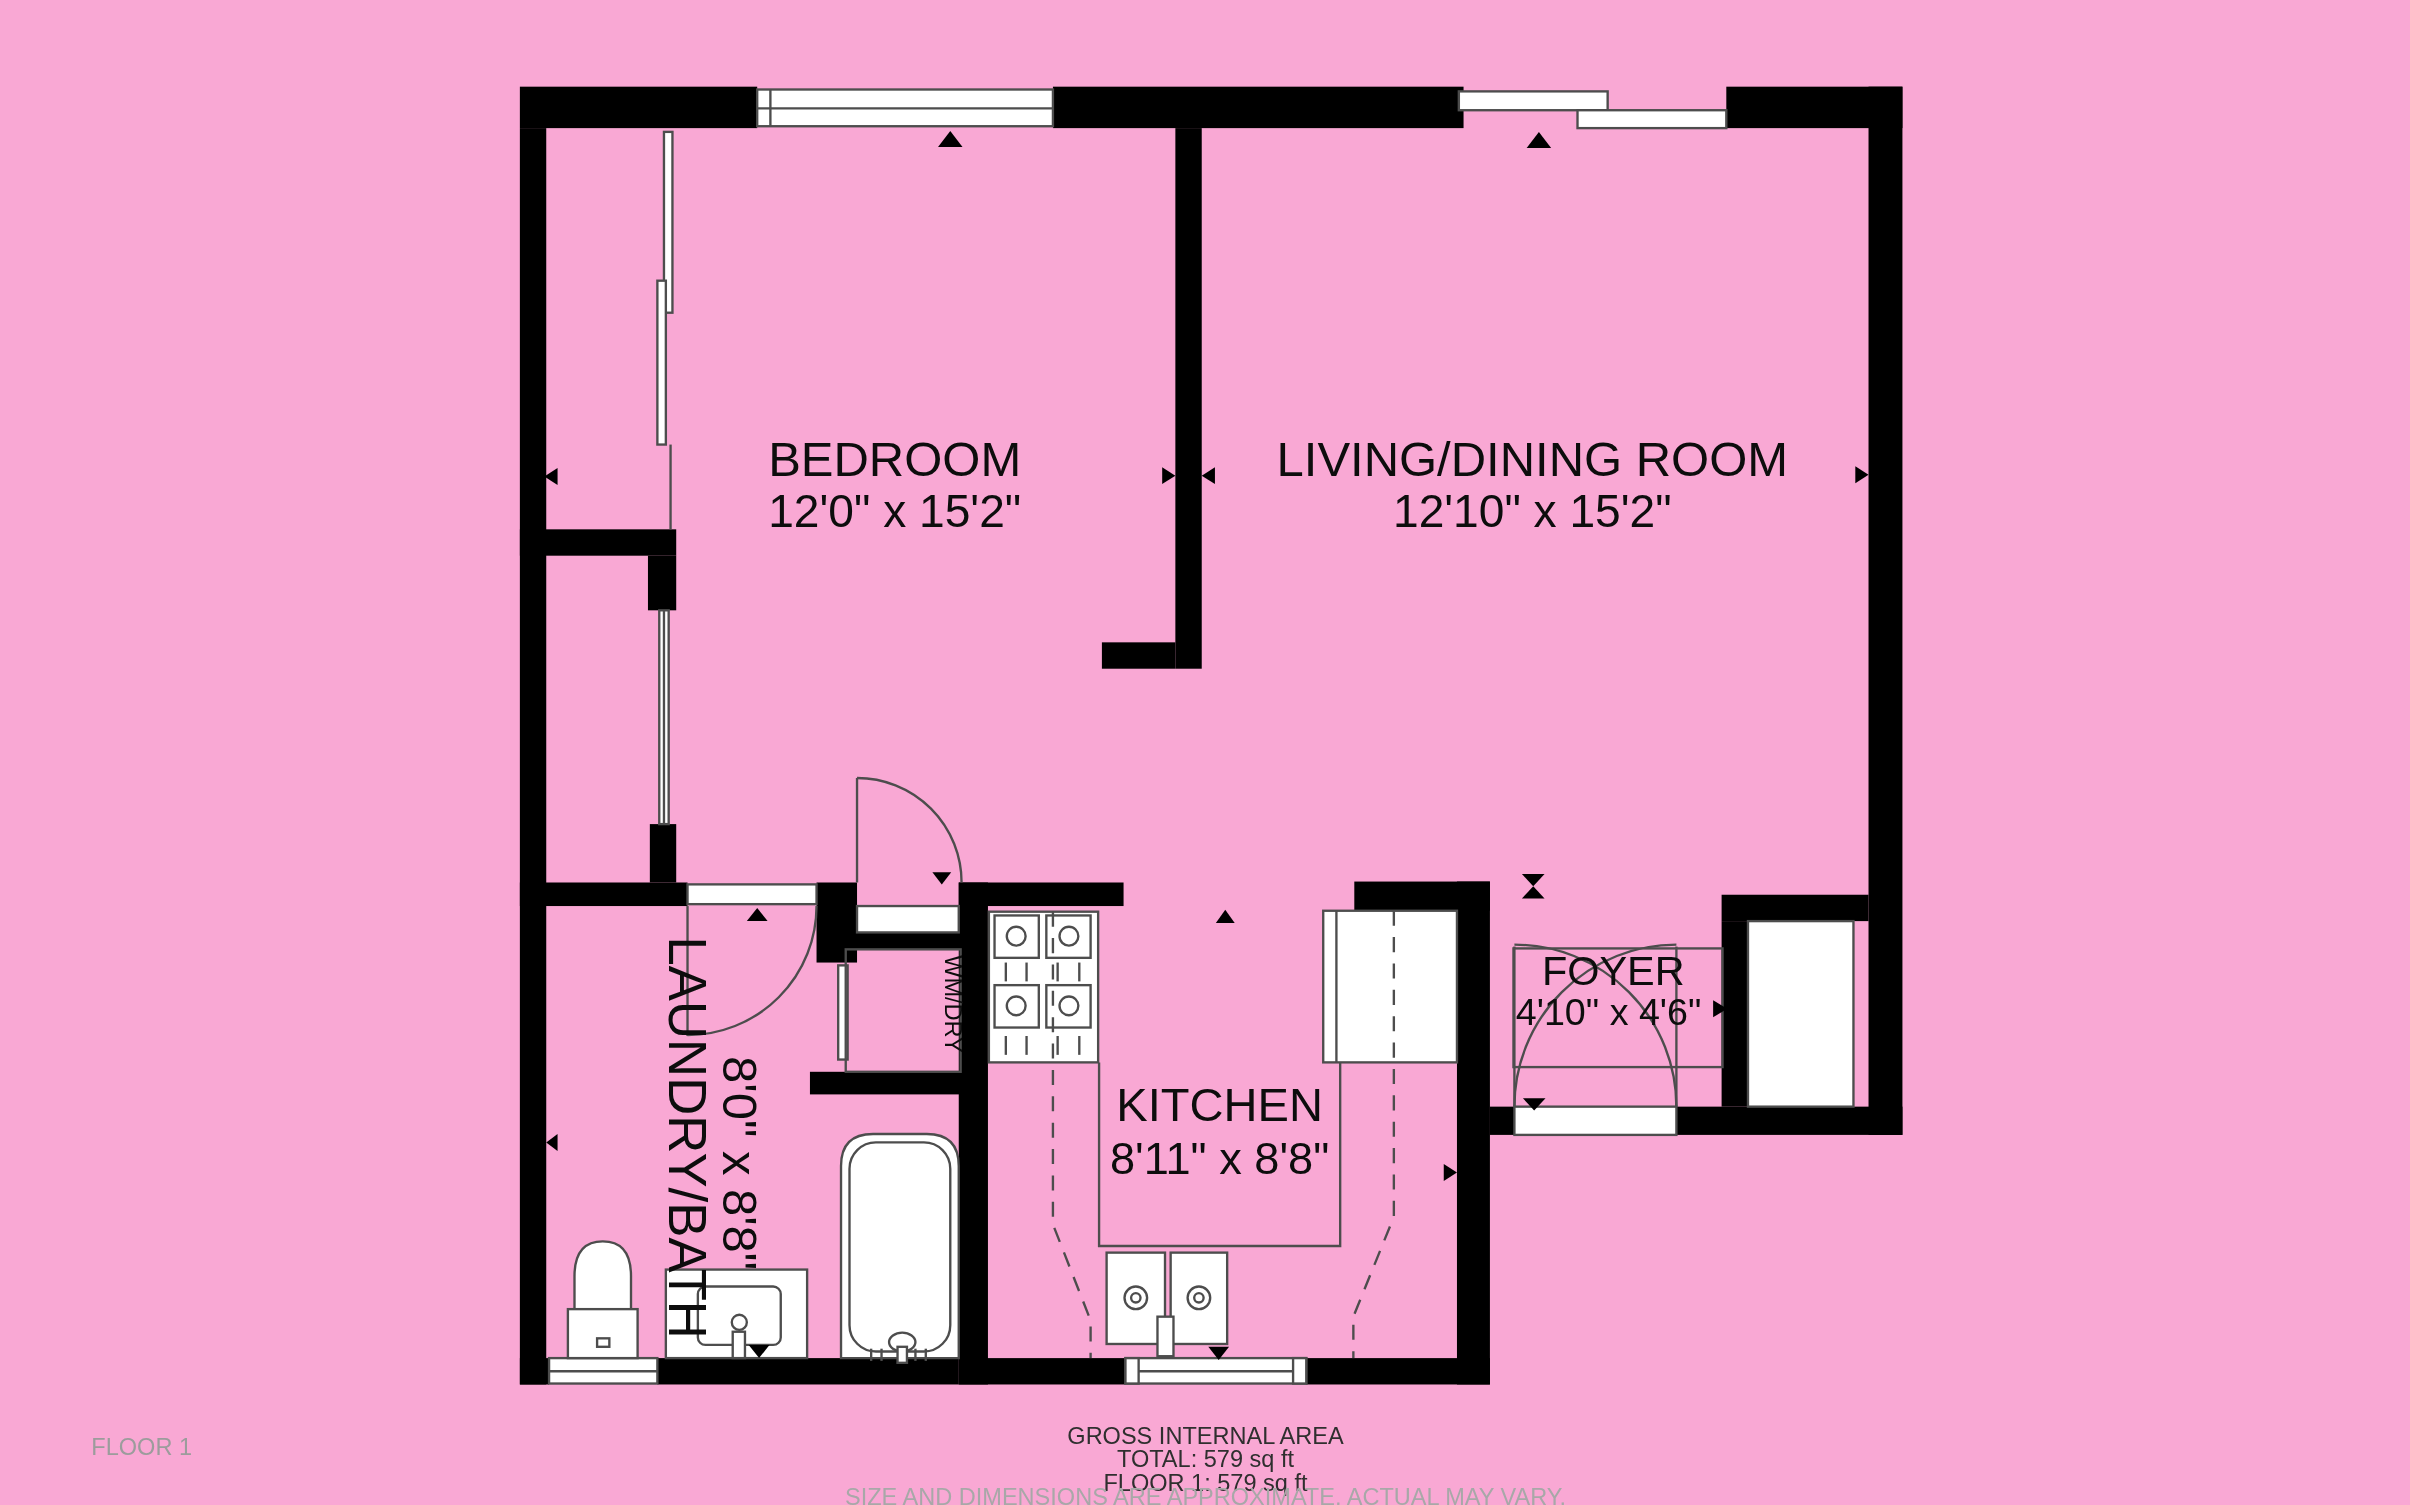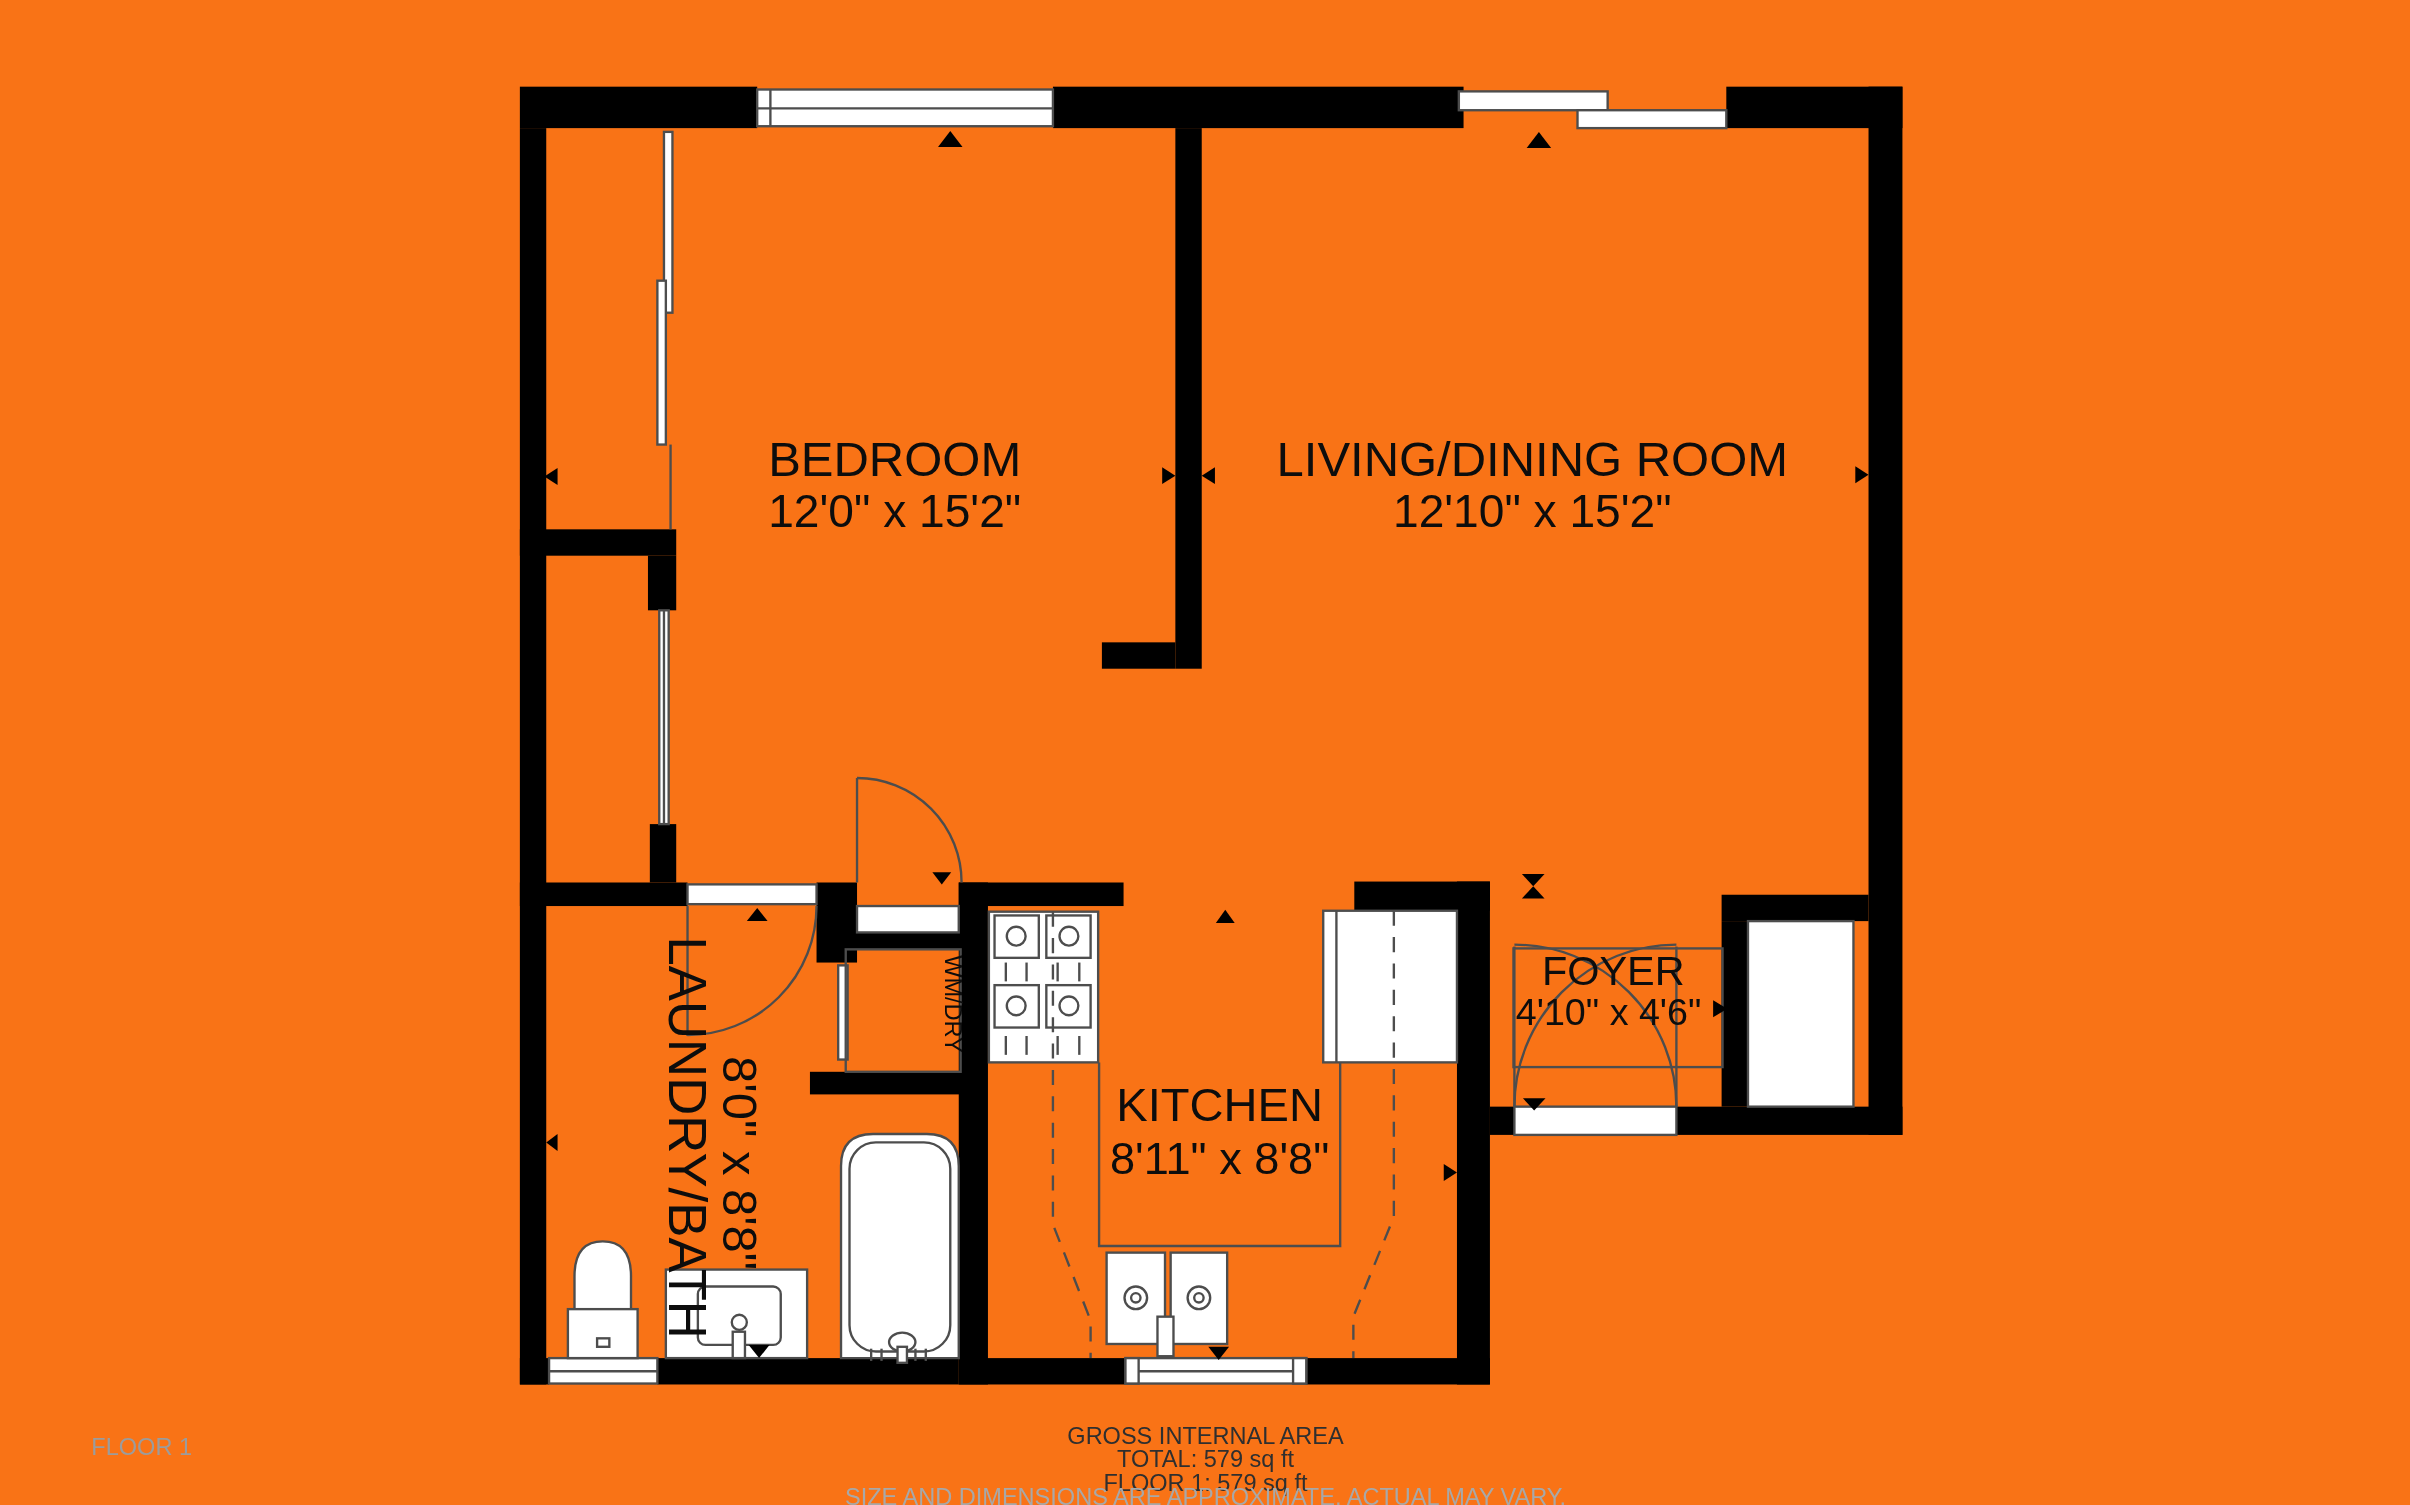--- a/index.html
+++ b/index.html
@@ -1,16 +1,16 @@
 <!DOCTYPE html>
 <html style="font-size:15px"><head>
 <meta charset="utf-8">
 <style>
   html,body{margin:0;padding:0;background:#ffffff;}
-  .stage{position:relative;width:2411px;height:1506px;background:#f97316;overflow:hidden;
+  .stage{position:relative;width:2411px;height:1506px;background:#f9a8d4;overflow:hidden;
          font-family:"Liberation Sans", sans-serif;}
   svg{display:block}
   .wall{fill:#000;stroke:none}
   .thin{fill:none;stroke:#4d4d4d;stroke-width:2.5}
   .thinf{fill:#fff;stroke:#4d4d4d;stroke-width:2.5}
   .dash{fill:none;stroke:#4d4d4d;stroke-width:2.5;stroke-dasharray:16 12}
   .mark{fill:#000;stroke:none}
   .roomname{fill:#0d0d0d;font-size:52px;text-anchor:middle}
   .roomdims{fill:#0d0d0d;font-size:49px;text-anchor:middle}
   .small{font-size:25px}

